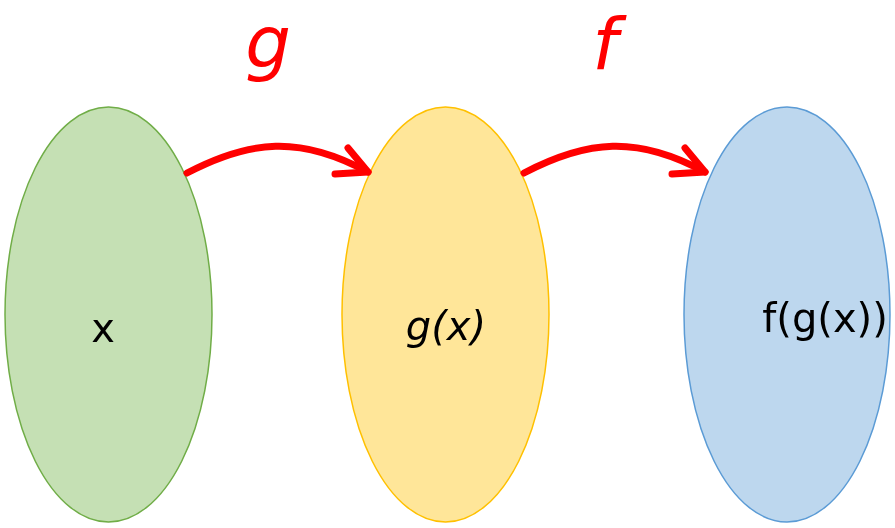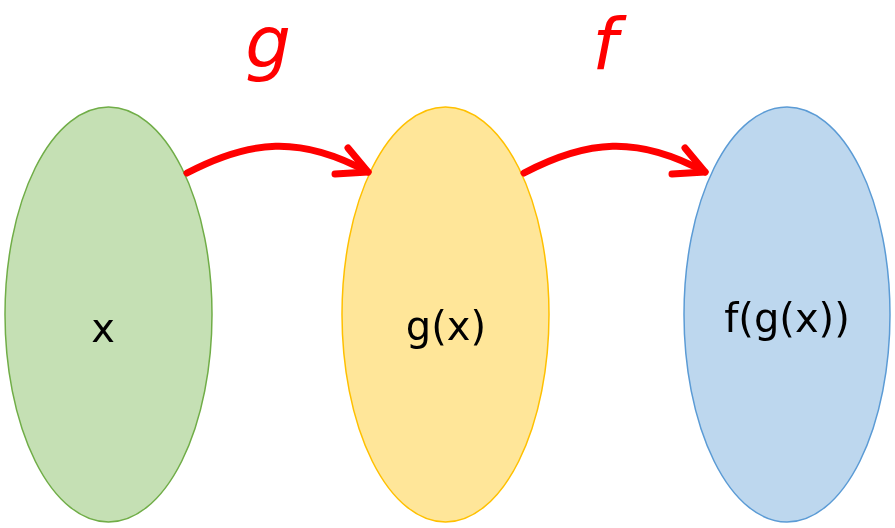--- a/index.html
+++ b/index.html
@@ -28,14 +28,14 @@
   <g fill="none" stroke="#ff0000" stroke-width="7" stroke-linecap="round" stroke-linejoin="round">
     <path d="M524,173 C587,140 637,135 705,172"></path>
     <path d="M685,148 L705,172 L672,174"></path>
   </g>
 </svg>
 
 <div class="fn" style="left:268px;top:42px;">g</div>
 <div class="fn" style="left:605px;top:44px;">f</div>
 
 <div class="lbl" style="left:103px;top:328px;">x</div>
-<div class="lbl" style="left:446px;top:326px;">g(x)</div>
-<div class="lbl" style="left:787px;top:318px;">f(g(x))</div>
+<div class="lbl" style="left:446px;top:326px;font-style:italic;">g(x)</div>
+<div class="lbl" style="left:825px;top:318px;">f(g(x))</div>
 
 </body></html>

